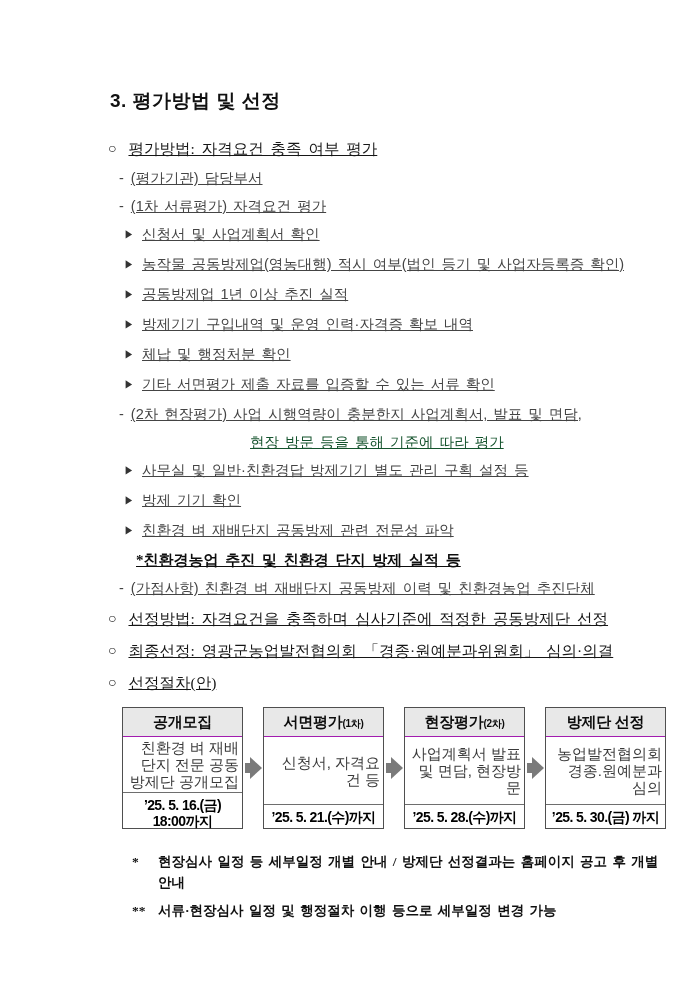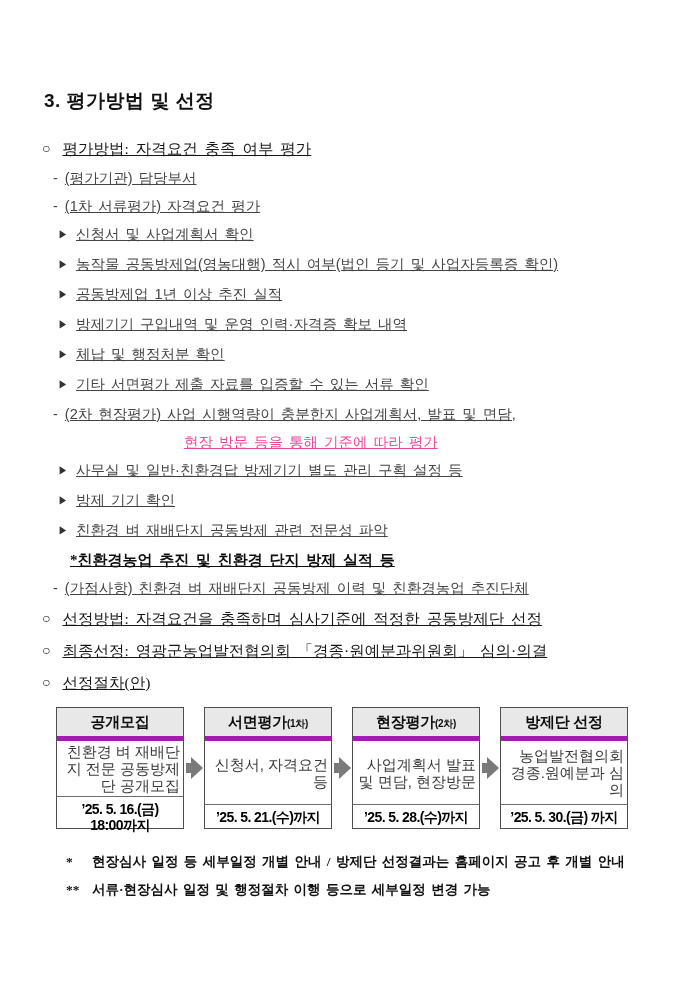--- a/index.html
+++ b/index.html
@@ -3,21 +3,21 @@
 <meta charset="utf-8">
 <style>
   html,body { margin:0; padding:0; background:#fff; }
   .page {
     position:relative;
     width:700px; height:990px;
     background:#ffffff;
     overflow:hidden;
     font-family:"Liberation Sans", sans-serif;
   }
-  .content { padding:88px 34px 0 42px; }
+  .content { padding:88px 34px 0 108px; }
 
   h1.doc-title {
     font-family:"Liberation Sans", sans-serif;
     font-size:19px; font-weight:bold; color:#111;
     letter-spacing:0.5px;
     margin:0 0 24px 2px;
   }
 
   .line { display:flex; align-items:baseline; line-height:22px; margin:0 0 6px 0; }
   .line .marker { flex:0 0 auto; }
@@ -32,35 +32,35 @@
   .lv-dash .marker { margin-right:7px; }
 
   
   .lv-arrow { font-size:14.5px; color:#444; word-spacing:2px; margin-left:16px; }
   .lv-arrow .marker { font-size:10px; margin-right:8px; position:relative; top:-1px; color:#333; }
 
   
   .lv-note { font-family:"Liberation Serif", serif; font-weight:bold; font-size:15px; color:#0d0d0d; word-spacing:3px; margin-left:28px; }
 
   
-  .lv-cont { font-size:14.5px; color:#ec4899; word-spacing:2px; margin-left:142px; }
+  .lv-cont { font-size:14.5px; color:#14532d; word-spacing:2px; margin-left:142px; }
 
   .gap-top { margin-top:9px; }
 
   
   .flow { display:flex; align-items:center; margin:12px 0 0 14px; }
   .step {
     width:126px; height:120px;
     border:1.5px solid #4f4f4f;
     display:flex; flex-direction:column;
     background:#fff;
   }
   .step-header {
     background:#e8e8e8;
-    border-bottom:5px solid #a21caf;
+    border-bottom:1px solid #a21caf;
     text-align:center;
     font-weight:bold; font-size:15px; color:#0c0c0c;
     padding:5px 0 4px 0;
     letter-spacing:-0.3px;
   }
   .step-header .suffix { font-size:10px; }
   .step-body {
     flex:1 1 auto;
     display:flex; align-items:center; justify-content:center;
     text-align:right;

